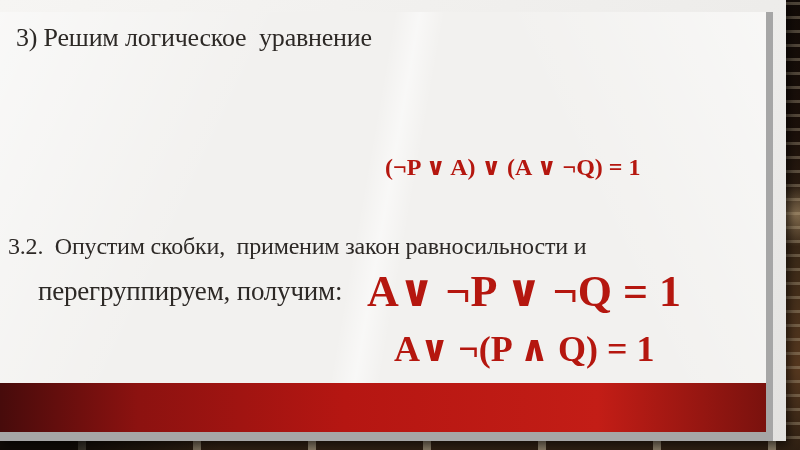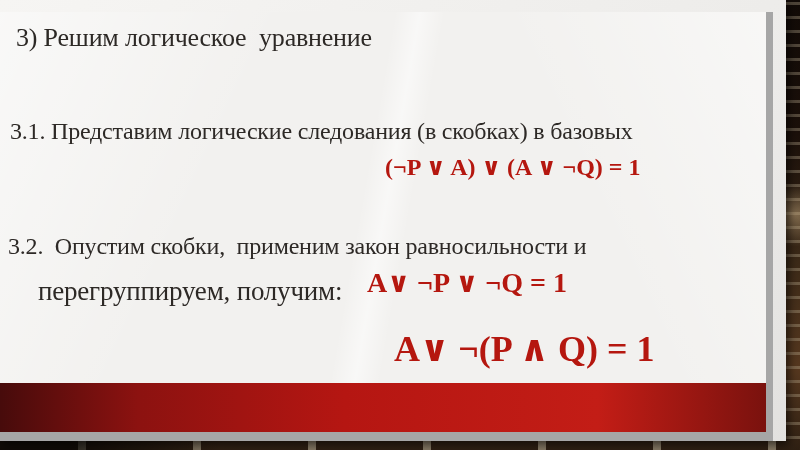--- a/index.html
+++ b/index.html
@@ -44,21 +44,21 @@
     position:absolute;white-space:pre;line-height:1.15;font-weight:bold;
     color:var(--equation-red,#b5170f);
   }
   .title   {left:16px; top:11px;  font-size:26px;}
   .eq-intro{left:45px; top:56px;  font-size:30px; letter-spacing:1px; word-spacing:6px;}
   .s1l1    {left:10px; top:106px; font-size:24px;}
   .s1l2    {left:45px; top:149px; font-size:24px;}
   .eq-1    {left:385px;top:142px; font-size:24px;}
   .s2l1    {left:8px;  top:221px; font-size:24px;}
   .s2l2    {left:38px; top:264px; font-size:27px;}
-  .eq-2    {left:367px;top:255px; font-size:28px;}
+  .eq-2    {left:367px;top:255px; font-size:44px;}
   .s3l1    {left:8px;  top:326px; font-size:24px; letter-spacing:-0.5px;}
   .eq-3    {left:394px;top:317px; font-size:36px;}
   
   .red-bar{
     position:absolute;left:0;bottom:0;width:100%;height:49px;
     background:linear-gradient(90deg,
       var(--bar-left,#470b0b) 0%,
       #8c1210 18%,
       var(--bar-mid,#b51612) 45%,
       var(--bar-bright,#c31d16) 78%,
@@ -69,21 +69,20 @@
 <body>
 
 <div class="brick-bg"></div>
 
 <div class="paper-outer">
   <div class="slide">
 
     <div class="txt title">3) Решим логическое  уравнение</div>
 
 
-    <div class="txt s1l1">3.1. Представим логические следования (в скобках) в базовых</div>
     <div class="eq eq-1">(¬P ∨ A) ∨ (A ∨ ¬Q) = 1</div>
 
     <div class="txt s2l1">3.2.  Опустим скобки,  применим закон равносильности и</div>
     <div class="txt s2l2">перегруппируем, получим:</div>
     <div class="eq eq-2">A∨ ¬P ∨ ¬Q = 1</div>
 
     <div class="eq eq-3">A∨ ¬(P ∧ Q) = 1</div>
 
     <div class="red-bar"></div>
   </div>

